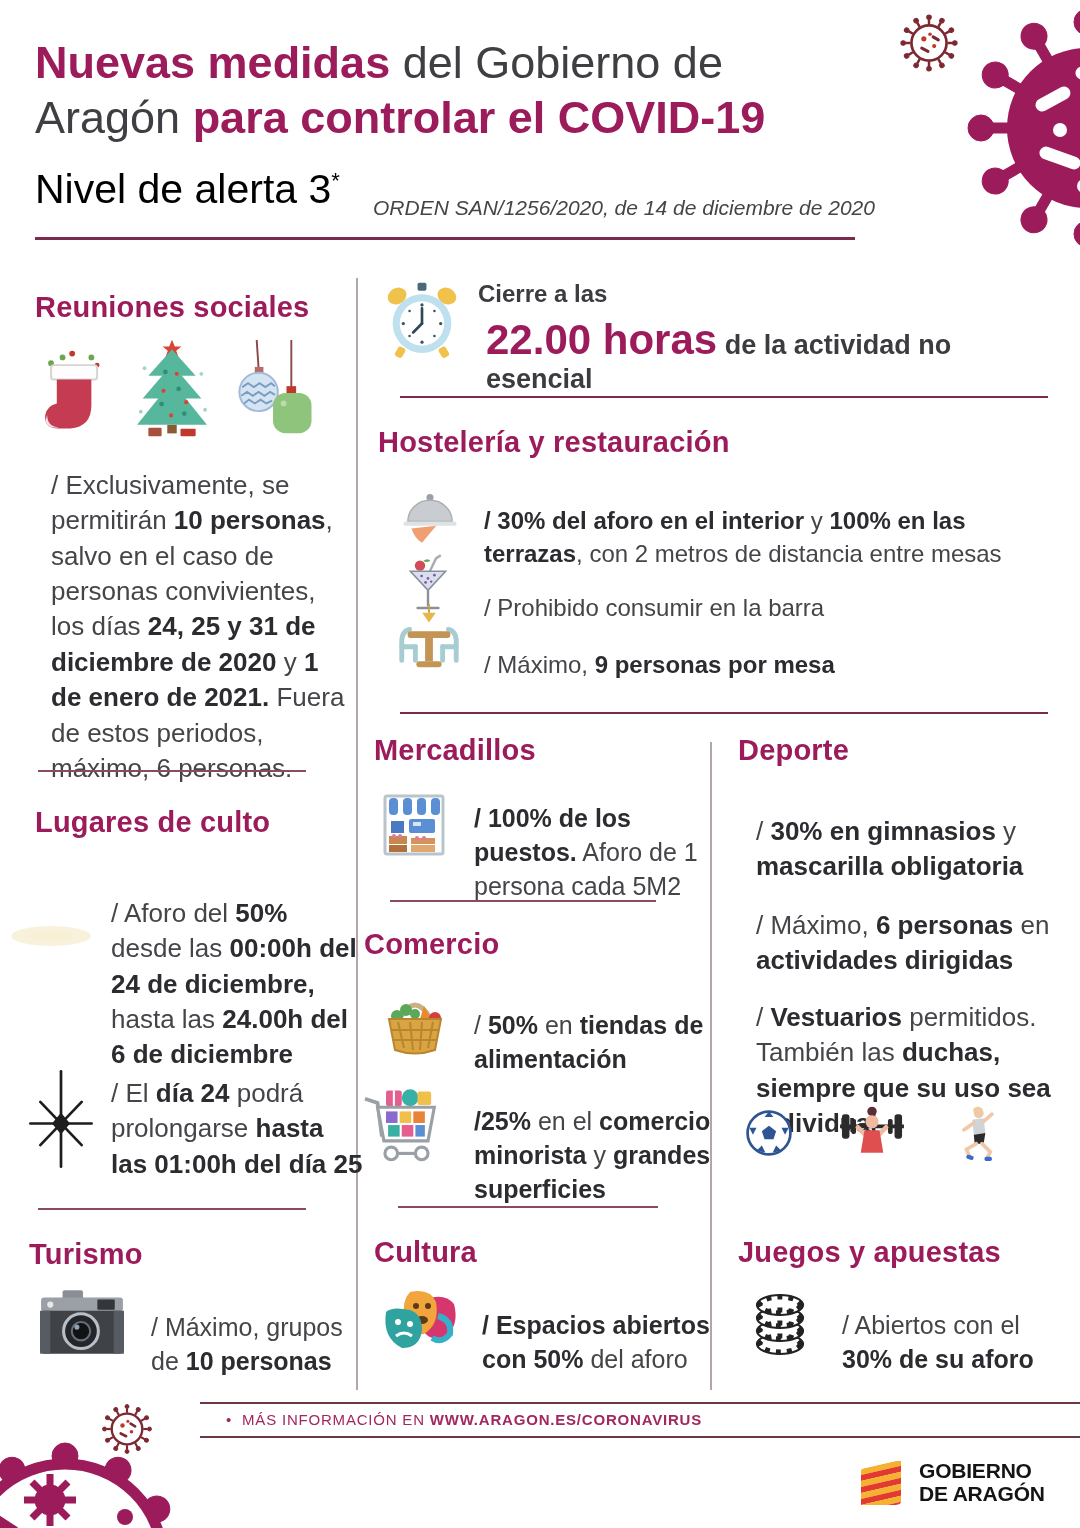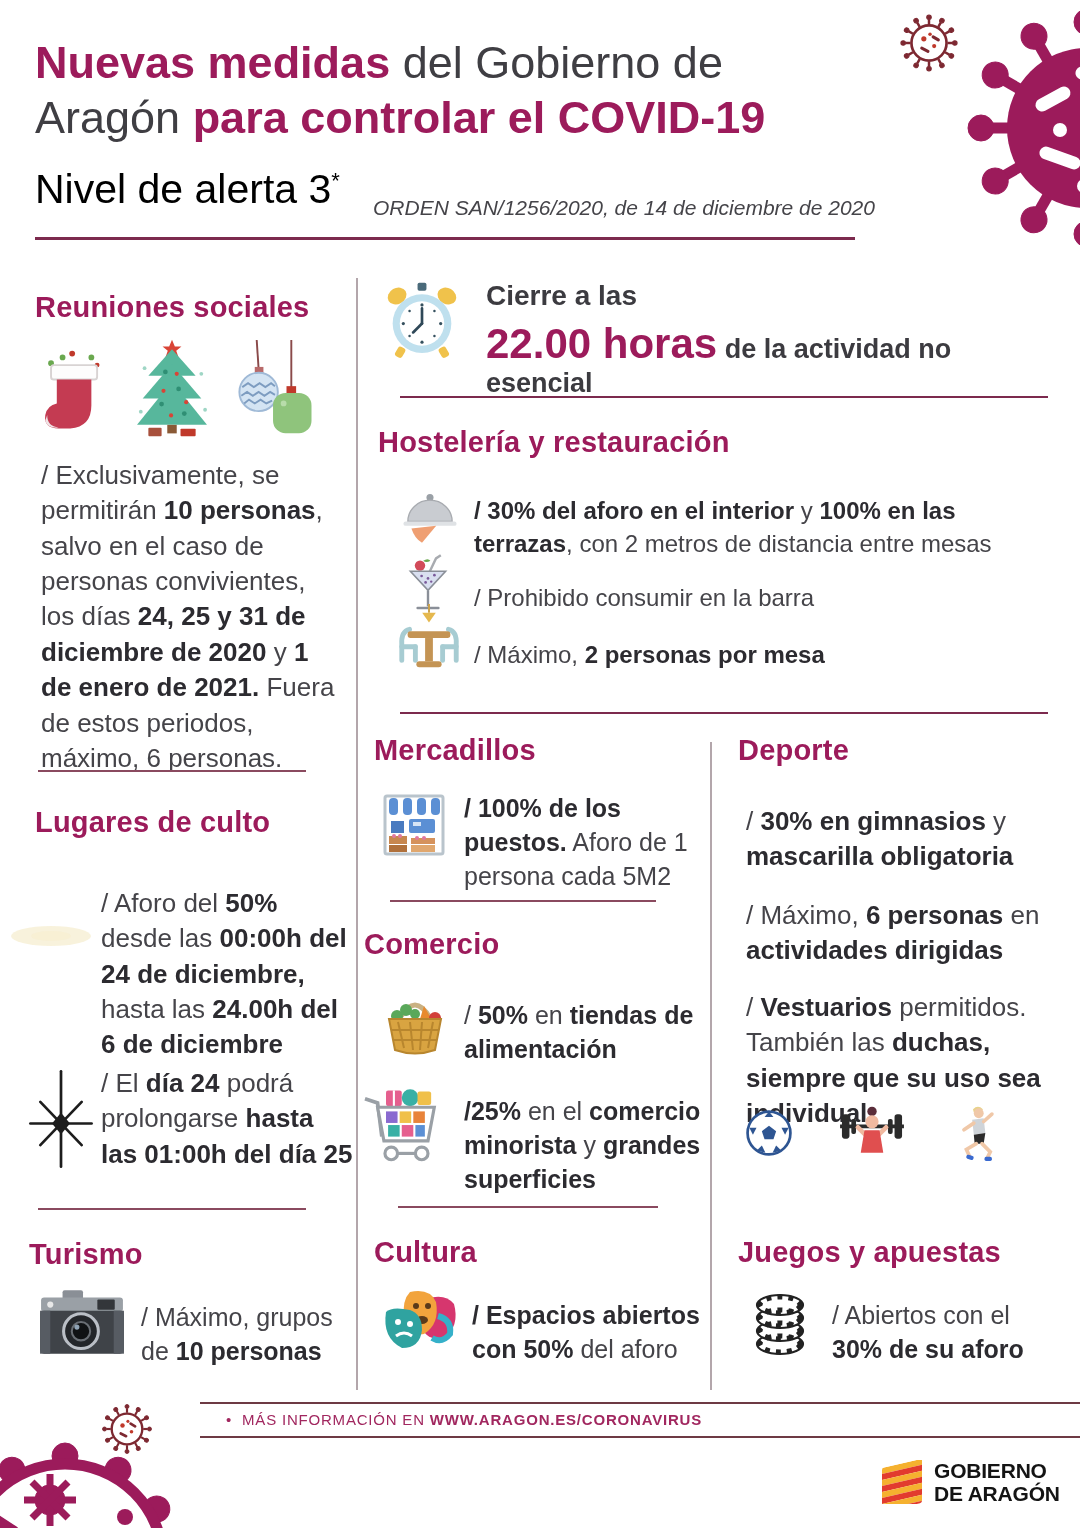--- a/index.html
+++ b/index.html
@@ -1,20 +1,20 @@
 <!DOCTYPE html>
 <html><head>
 <meta charset="utf-8">
 <style>
   html,body{margin:0;padding:0;background:#fff}
   .page{position:relative;width:1080px;height:1528px;background:#ffffff;overflow:hidden;
         font-family:"Liberation Sans",sans-serif;color:#454449}
   .abs{position:absolute}
   .t{font-weight:700;color:#9c1b5b;font-size:29px;letter-spacing:.2px}
-  .body{font-size:26px;line-height:1.36;color:#454449;margin:6px}
+  .body{font-size:26px;line-height:1.36;color:#454449;margin:16px}
   .seg-b{font-weight:700;color:#2c2b30}
   .f24{font-size:24px}.f25{font-size:25px}
   .rule{background:#7c2a4e}
   .thin{background:#8a4a5f}
   .vline{background:#b3a6ab}
 
   #hdr-title{left:35px;top:36px;width:840px;font-size:45px;line-height:1.22;color:#3f3e43}
   #hdr-title .mag{color:#9c1b5b;font-weight:800}
   #hdr-alert{left:35px;top:166px;font-size:41px;color:#000000}
   #hdr-alert sup{font-size:22px}
@@ -35,21 +35,21 @@
   #lugares-item1{left:95px;top:880px;width:250px}
   #star-icon{left:25px;top:1066px;width:72px;height:106px}
   #lugares-item2{left:95px;top:1060px;width:252px}
   #div-left-2{left:38px;top:1208px;width:268px;height:2px}
   #turismo-title{left:29px;top:1238px}
   #camera-icon{left:38px;top:1288px;width:88px;height:70px}
   #turismo-item{left:135px;top:1294px;width:212px}
 
   #clock-icon{left:382px;top:276px;width:80px;height:88px}
   #closure{left:478px;top:280px;width:585px}
-  #closure .l1{font-size:28px;font-weight:700;color:#3c3b40;margin:0 0 2px 8px}
+  #closure .l1{font-size:24px;font-weight:700;color:#3c3b40;margin:0 0 2px 0}
   #closure .time{font-size:42px;font-weight:800;color:#9c1b5b}
   #closure .rest{font-size:27px;font-weight:700;color:#3c3b40}
   #div-right-1{left:400px;top:396px;width:648px;height:2px}
 
   #hosteleria-title{left:378px;top:426px}
   #host-i1-icon{left:398px;top:486px;width:64px;height:62px}
   #host-item1{left:468px;top:489px;width:582px}
   #host-i2-icon{left:404px;top:546px;width:48px;height:76px}
   #host-item2{left:468px;top:576px;width:582px}
   #host-i3-icon{left:390px;top:604px;width:78px;height:70px}
@@ -79,21 +79,21 @@
   #jue-icon{left:748px;top:1286px;width:64px;height:72px}
   #jue-item{left:826px;top:1292px;width:230px}
 
   #foot-rule1{left:200px;top:1402px;width:880px;height:2px;background:#6d3a44}
   #foot-rule2{left:200px;top:1436px;width:880px;height:2px;background:#6d3a44}
   #foot-info{left:226px;top:1411px;font-size:15px;letter-spacing:.8px;color:#a1275f}
   #foot-info .lk{font-weight:700}
   #foot-info .blt{margin-right:10px}
   #virus-big-bl{left:-85px;top:1412px;width:300px;height:300px}
   #virus-small-bl{left:100px;top:1402px;width:54px;height:54px}
-  #logo{left:882px;top:1460px;display:flex;align-items:flex-start;gap:12px}
+  #logo{left:861px;top:1460px;display:flex;align-items:flex-end;gap:18px}
   #logo .lt{font-size:21px;font-weight:700;line-height:1.08;color:#141414;letter-spacing:-.2px}
 </style>
 </head>
 <body>
 
 <div class="page">
 
   <svg width="0" height="0" style="position:absolute" aria-hidden="true">
     <defs>
       <g id="spk">
@@ -331,21 +331,21 @@
           <line x1="68" y1="44" x2="54" y2="44"></line>
           <line x1="54" y1="44" x2="54" y2="58"></line>
       </g>
       <g fill="#c49454">
           <rect x="18" y="28" width="44" height="7" rx="3"></rect>
           <rect x="36" y="35" width="8" height="24"></rect>
           <rect x="27" y="59" width="26" height="6" rx="3"></rect>
         </g>
     </svg>
   </div>
-  <p class="abs body f24" id="host-item3"><span>/  Máximo, </span><span class="seg-b">2 personas por mesa</span></p>
+  <p class="abs body f24" id="host-item3"><span>/  Máximo, </span><span class="seg-b">9 personas por mesa</span></p>
   <div class="abs rule" id="div-right-2"></div>
 
   <div class="abs t" id="mercadillos-title">Mercadillos</div>
   <div class="abs" id="merc-icon">
     <svg viewBox="0 0 64 66" width="100%" height="100%">
       <rect x="3" y="5" width="58" height="58" rx="2" fill="#fff" stroke="#b9c4cc" stroke-width="3"></rect>
       <g fill="#5b8fd4">
           <rect x="7" y="7" width="9" height="17" rx="4"></rect>
           <rect x="21" y="7" width="9" height="17" rx="4"></rect>
           <rect x="35" y="7" width="9" height="17" rx="4"></rect>

